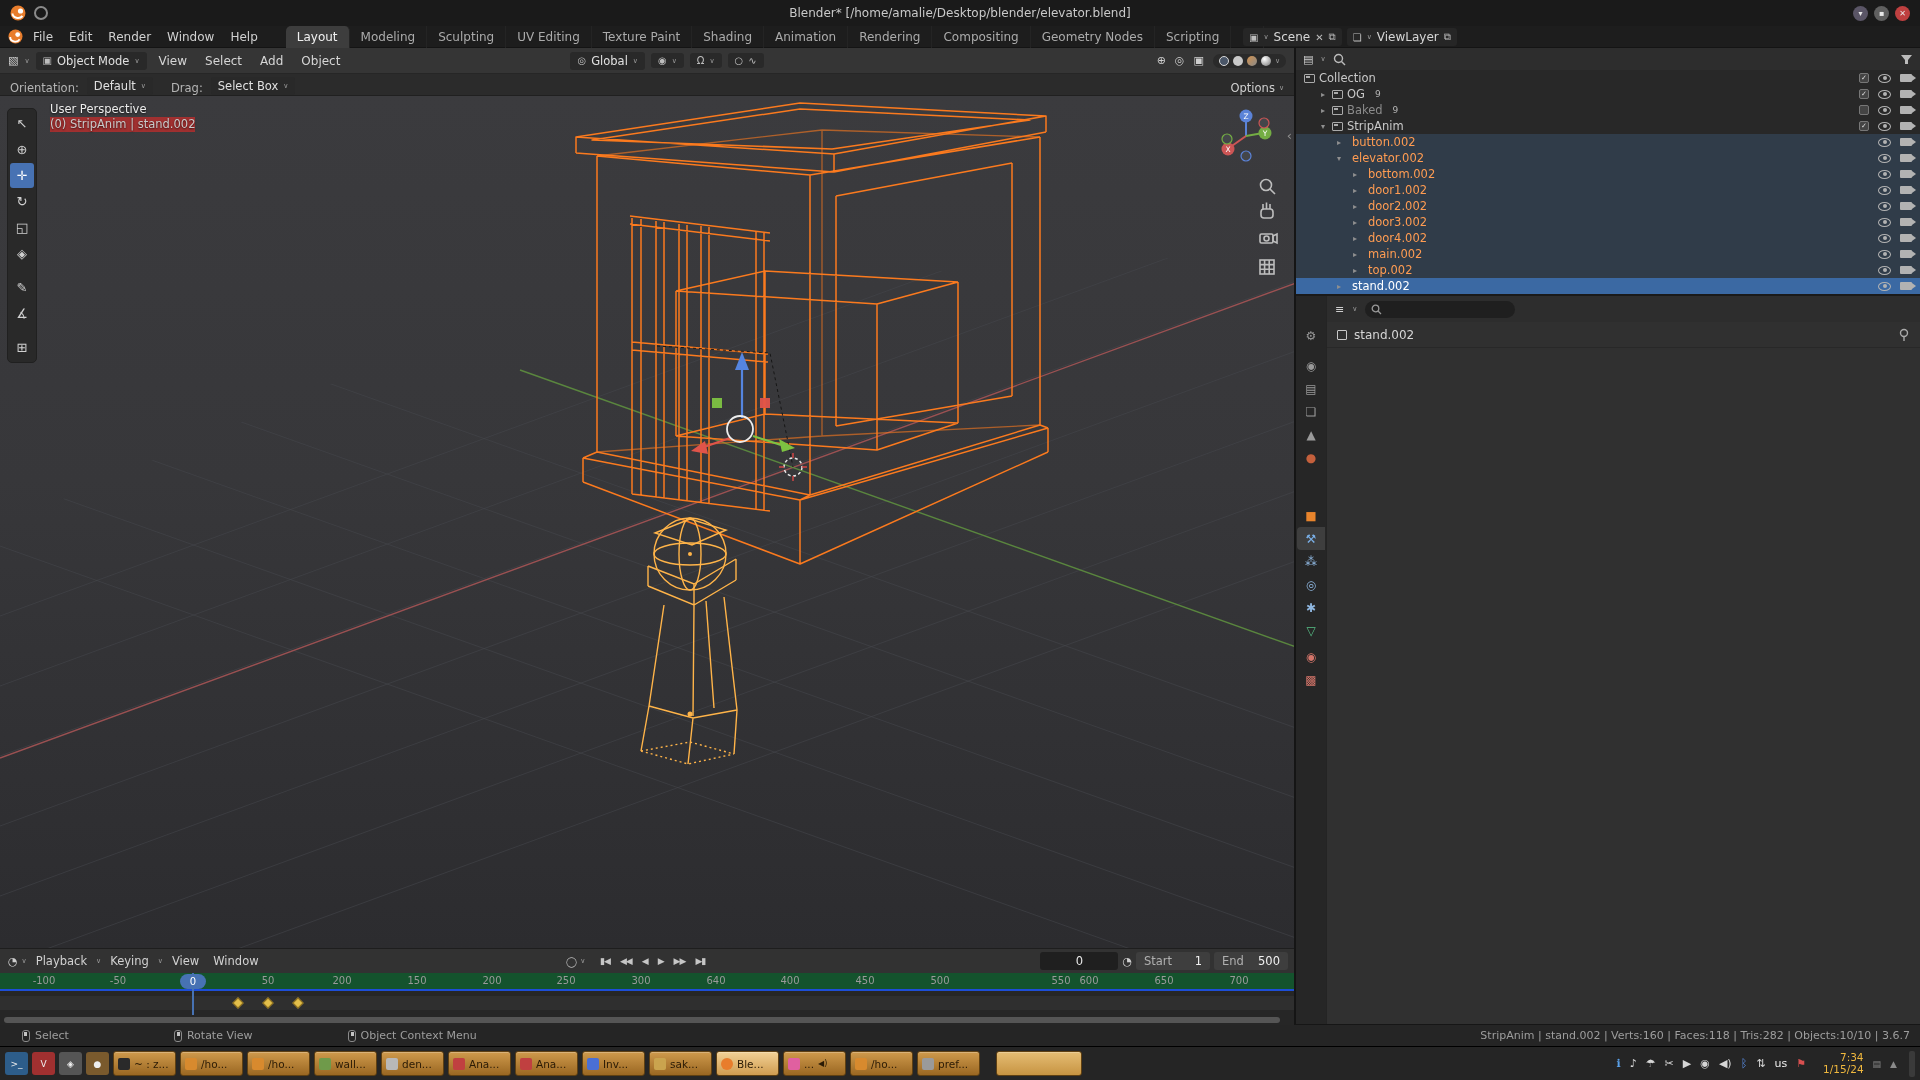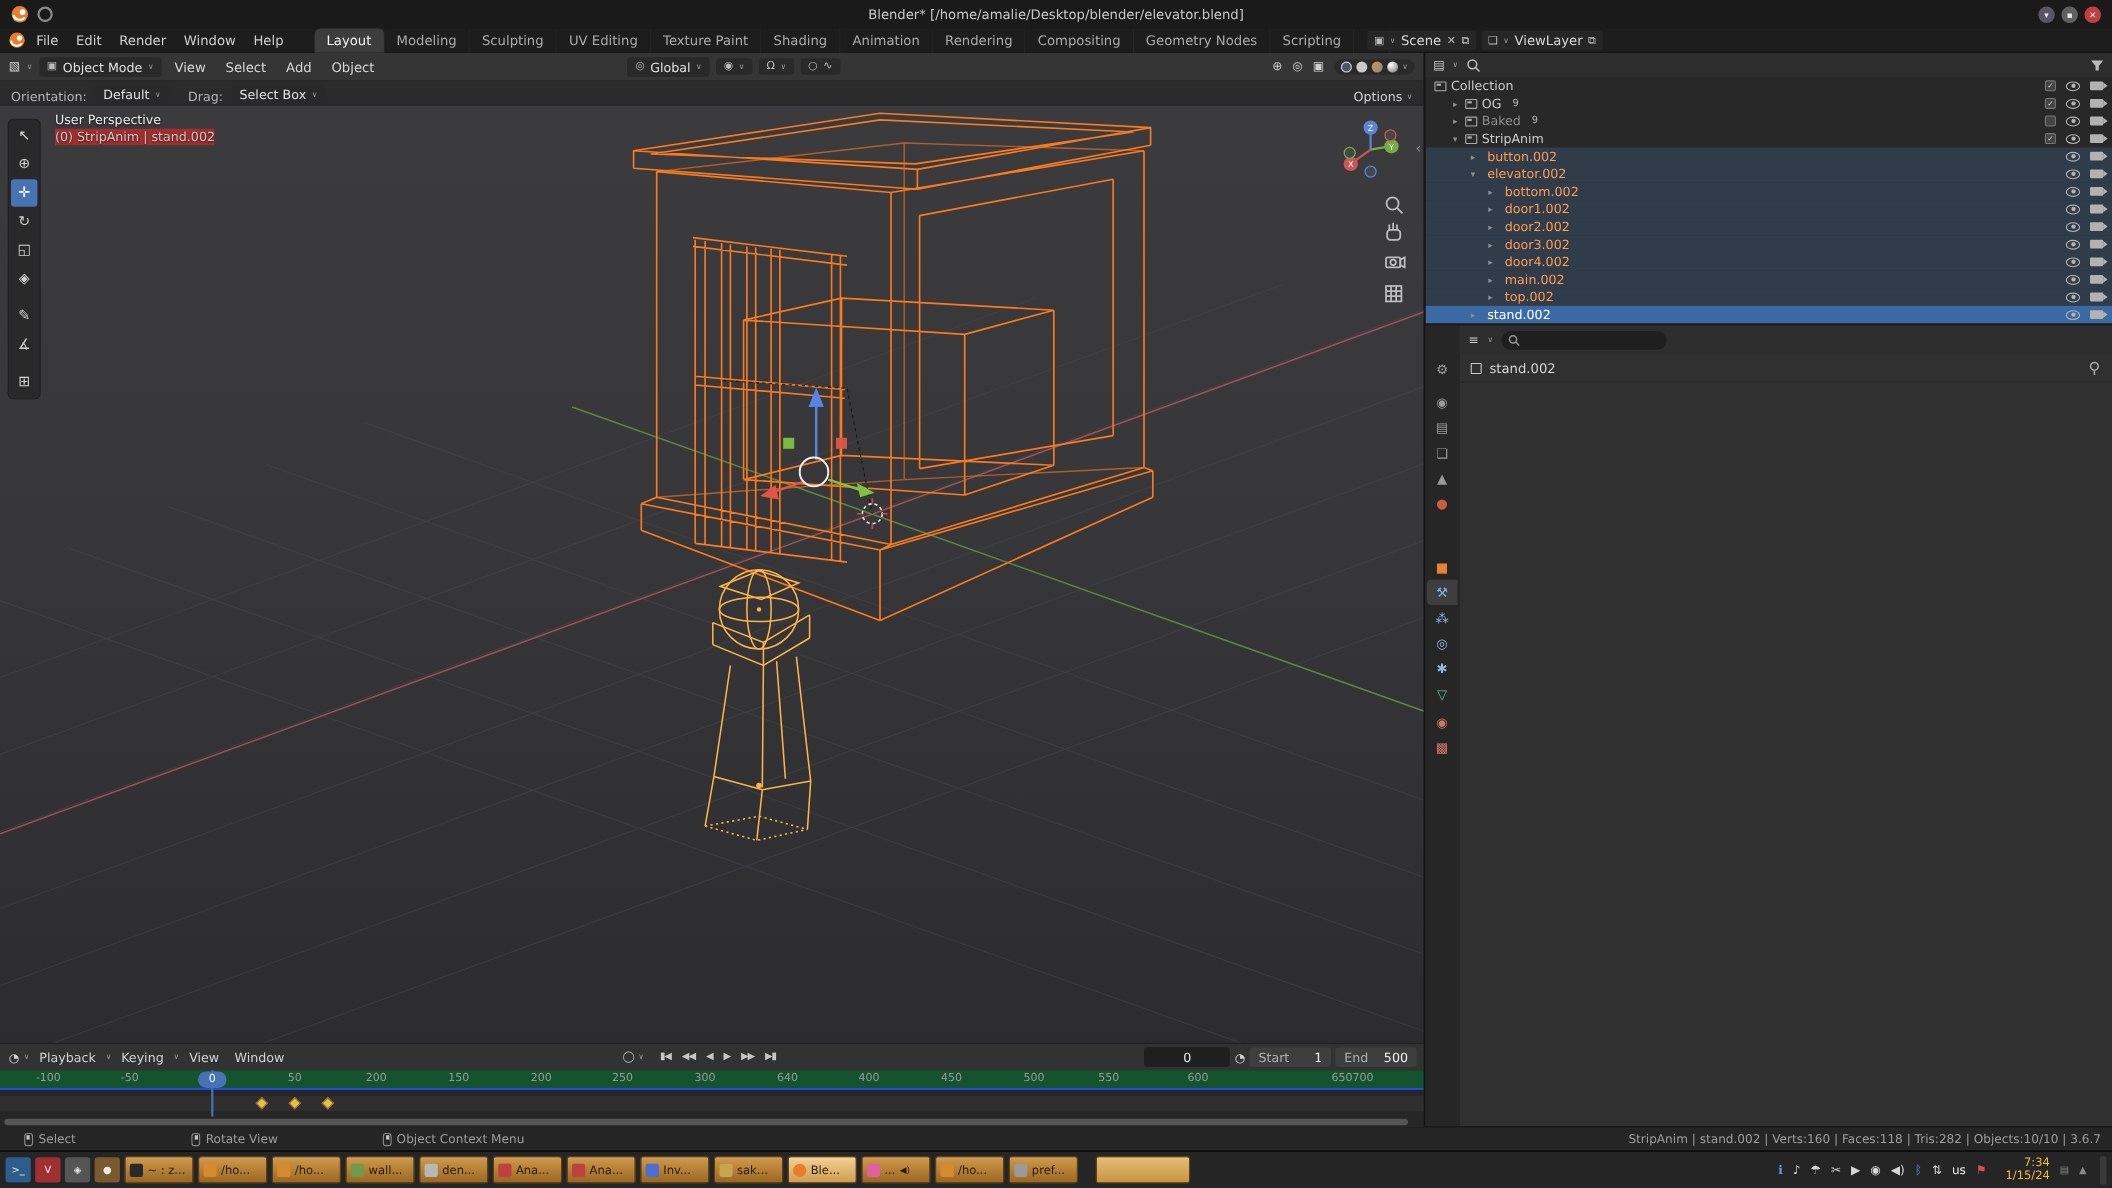--- a/index.html
+++ b/index.html
@@ -450,23 +450,23 @@
             <span class="tick" style="left:246px">50</span>
             <span class="tick" style="left:320px">200</span>
             <span class="tick" style="left:395px">150</span>
             <span class="tick" style="left:470px">200</span>
             <span class="tick" style="left:544px">250</span>
             <span class="tick" style="left:619px">300</span>
             <span class="tick" style="left:694px">640</span>
             <span class="tick" style="left:768px">400</span>
             <span class="tick" style="left:843px">450</span>
             <span class="tick" style="left:918px">500</span>
-            <span class="tick" style="left:986px">550</span>
+            <span class="tick" style="left:1039px">550</span>
             <span class="tick" style="left:1067px">600</span>
-            <span class="tick" style="left:1198px">650</span>
+            <span class="tick" style="left:1142px">650</span>
             <span class="tick" style="left:1217px">700</span>
             <span class="playhead-chip">0</span>
           </div>
           <div class="tl-track">
             <div class="tl-band"></div>
             <span class="key" style="left:234px"></span>
             <span class="key" style="left:264px"></span>
             <span class="key" style="left:294px"></span>
           </div>
           <div class="tl-scroll">

